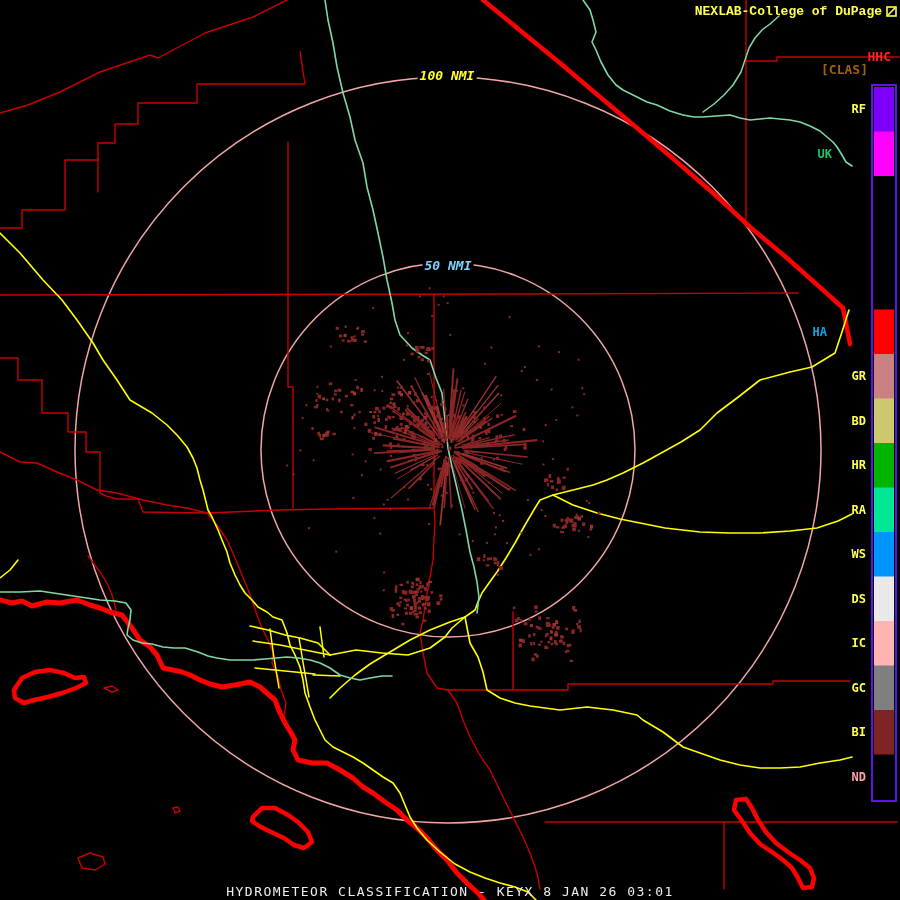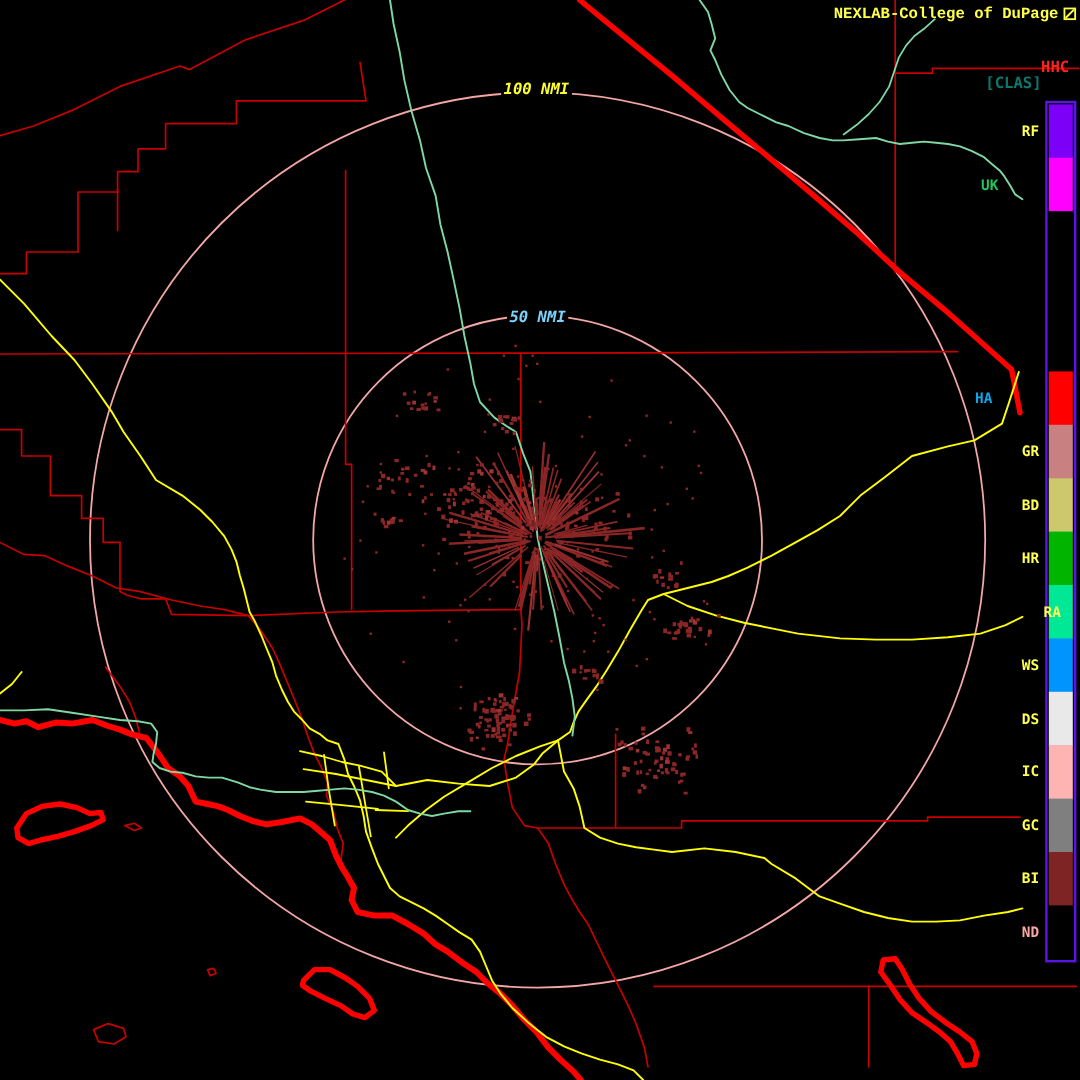--- a/index.html
+++ b/index.html
@@ -736,34 +736,35 @@
 
   <div id="title" class="ovl" style="color: rgb(255, 255, 77);">
     <span>NEXLAB-College of DuPage</span>
     <svg width="11" height="11" viewBox="0 0 11 11">
       <rect x="1" y="1" width="9" height="9" fill="none" stroke="#ffff4d" stroke-width="1.6"></rect>
       <line x1="9" y1="2" x2="2" y2="9" stroke="#ffff4d" stroke-width="1.6"></line>
     </svg>
   </div>
 
   <div id="prodcode" class="ovl" style="color: rgb(255, 34, 34);">HHC</div>
-  <div id="prodtag" class="ovl" style="color: #0f766e;">[CLAS]</div>
+  <div id="prodtag" class="ovl" style="color: #a16207;">[CLAS]</div>
 
   <div class="ovl ringlab" id="ring-label-0" style="left: 448px; top: 265px; color: #7dd3fc;">50 NMI</div>
   <div class="ovl ringlab" id="ring-label-1" style="left: 447px; top: 75px; color: rgb(255, 255, 46);">100 NMI</div>
 
   <div id="legend-labels">
       <div class="leglab" style="left: 866px; top: 109.25px; color: rgb(255, 255, 85);">RF</div>
       <div class="leglab" style="left: 832px; top: 153.75px; color: #22c55e;">UK</div>
       <div class="leglab" style="left: 827px; top: 331.75px; color: #0ea5e9;">HA</div>
       <div class="leglab" style="left: 866px; top: 376.25px; color: rgb(255, 255, 85);">GR</div>
       <div class="leglab" style="left: 866px; top: 420.75px; color: rgb(255, 255, 85);">BD</div>
       <div class="leglab" style="left: 866px; top: 465.25px; color: rgb(255, 255, 85);">HR</div>
-      <div class="leglab" style="left: 866px; top: 509.75px; color: rgb(255, 255, 85); margin-left: 18px;">RA</div>
+      <div class="leglab" style="left: 866px; top: 509.75px; color: rgb(255, 255, 85);">RA</div>
       <div class="leglab" style="left: 866px; top: 554.25px; color: rgb(255, 255, 85);">WS</div>
       <div class="leglab" style="left: 866px; top: 598.75px; color: rgb(255, 255, 85);">DS</div>
       <div class="leglab" style="left: 866px; top: 643.25px; color: rgb(255, 255, 85);">IC</div>
       <div class="leglab" style="left: 866px; top: 687.75px; color: rgb(255, 255, 85);">GC</div>
       <div class="leglab" style="left: 866px; top: 732.25px; color: rgb(255, 255, 85);">BI</div>
       <div class="leglab" style="left: 866px; top: 776.75px; color: #fca5a5;">ND</div>
     </div>
 
+  <div id="footer" class="ovl" style="color: rgb(237, 237, 237);">HYDROMETEOR CLASSIFICATION - KEYX 8 JAN 26 03:01</div>
 </div>
 
 </body></html>

